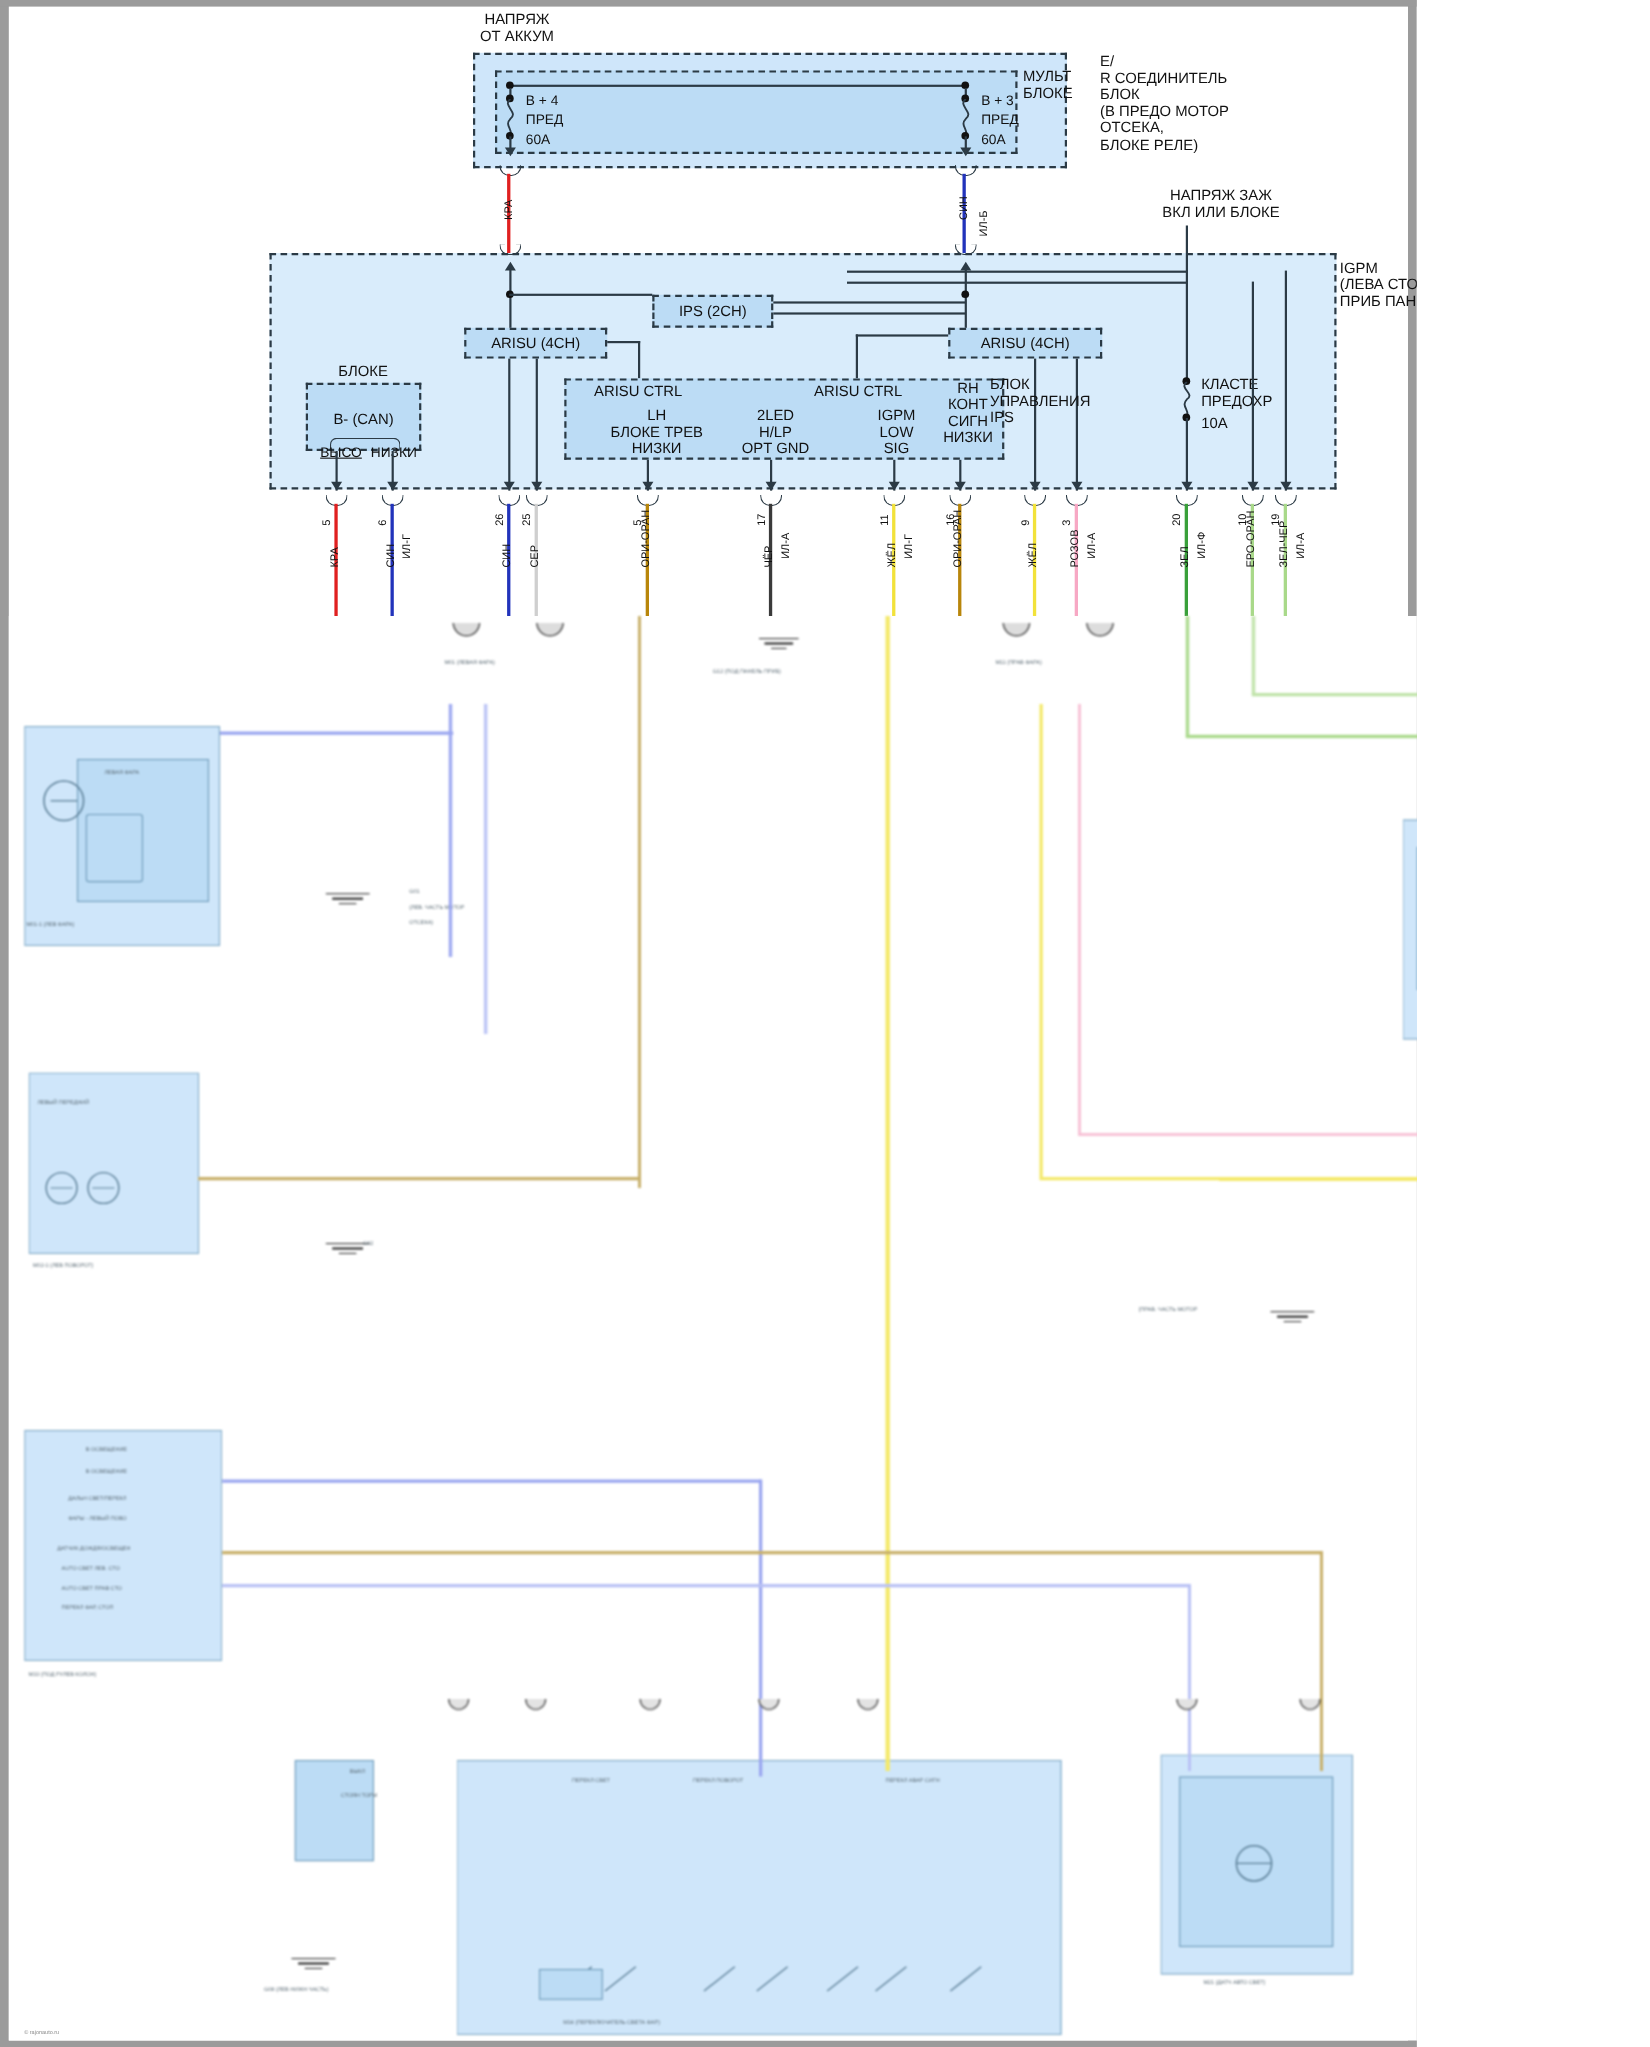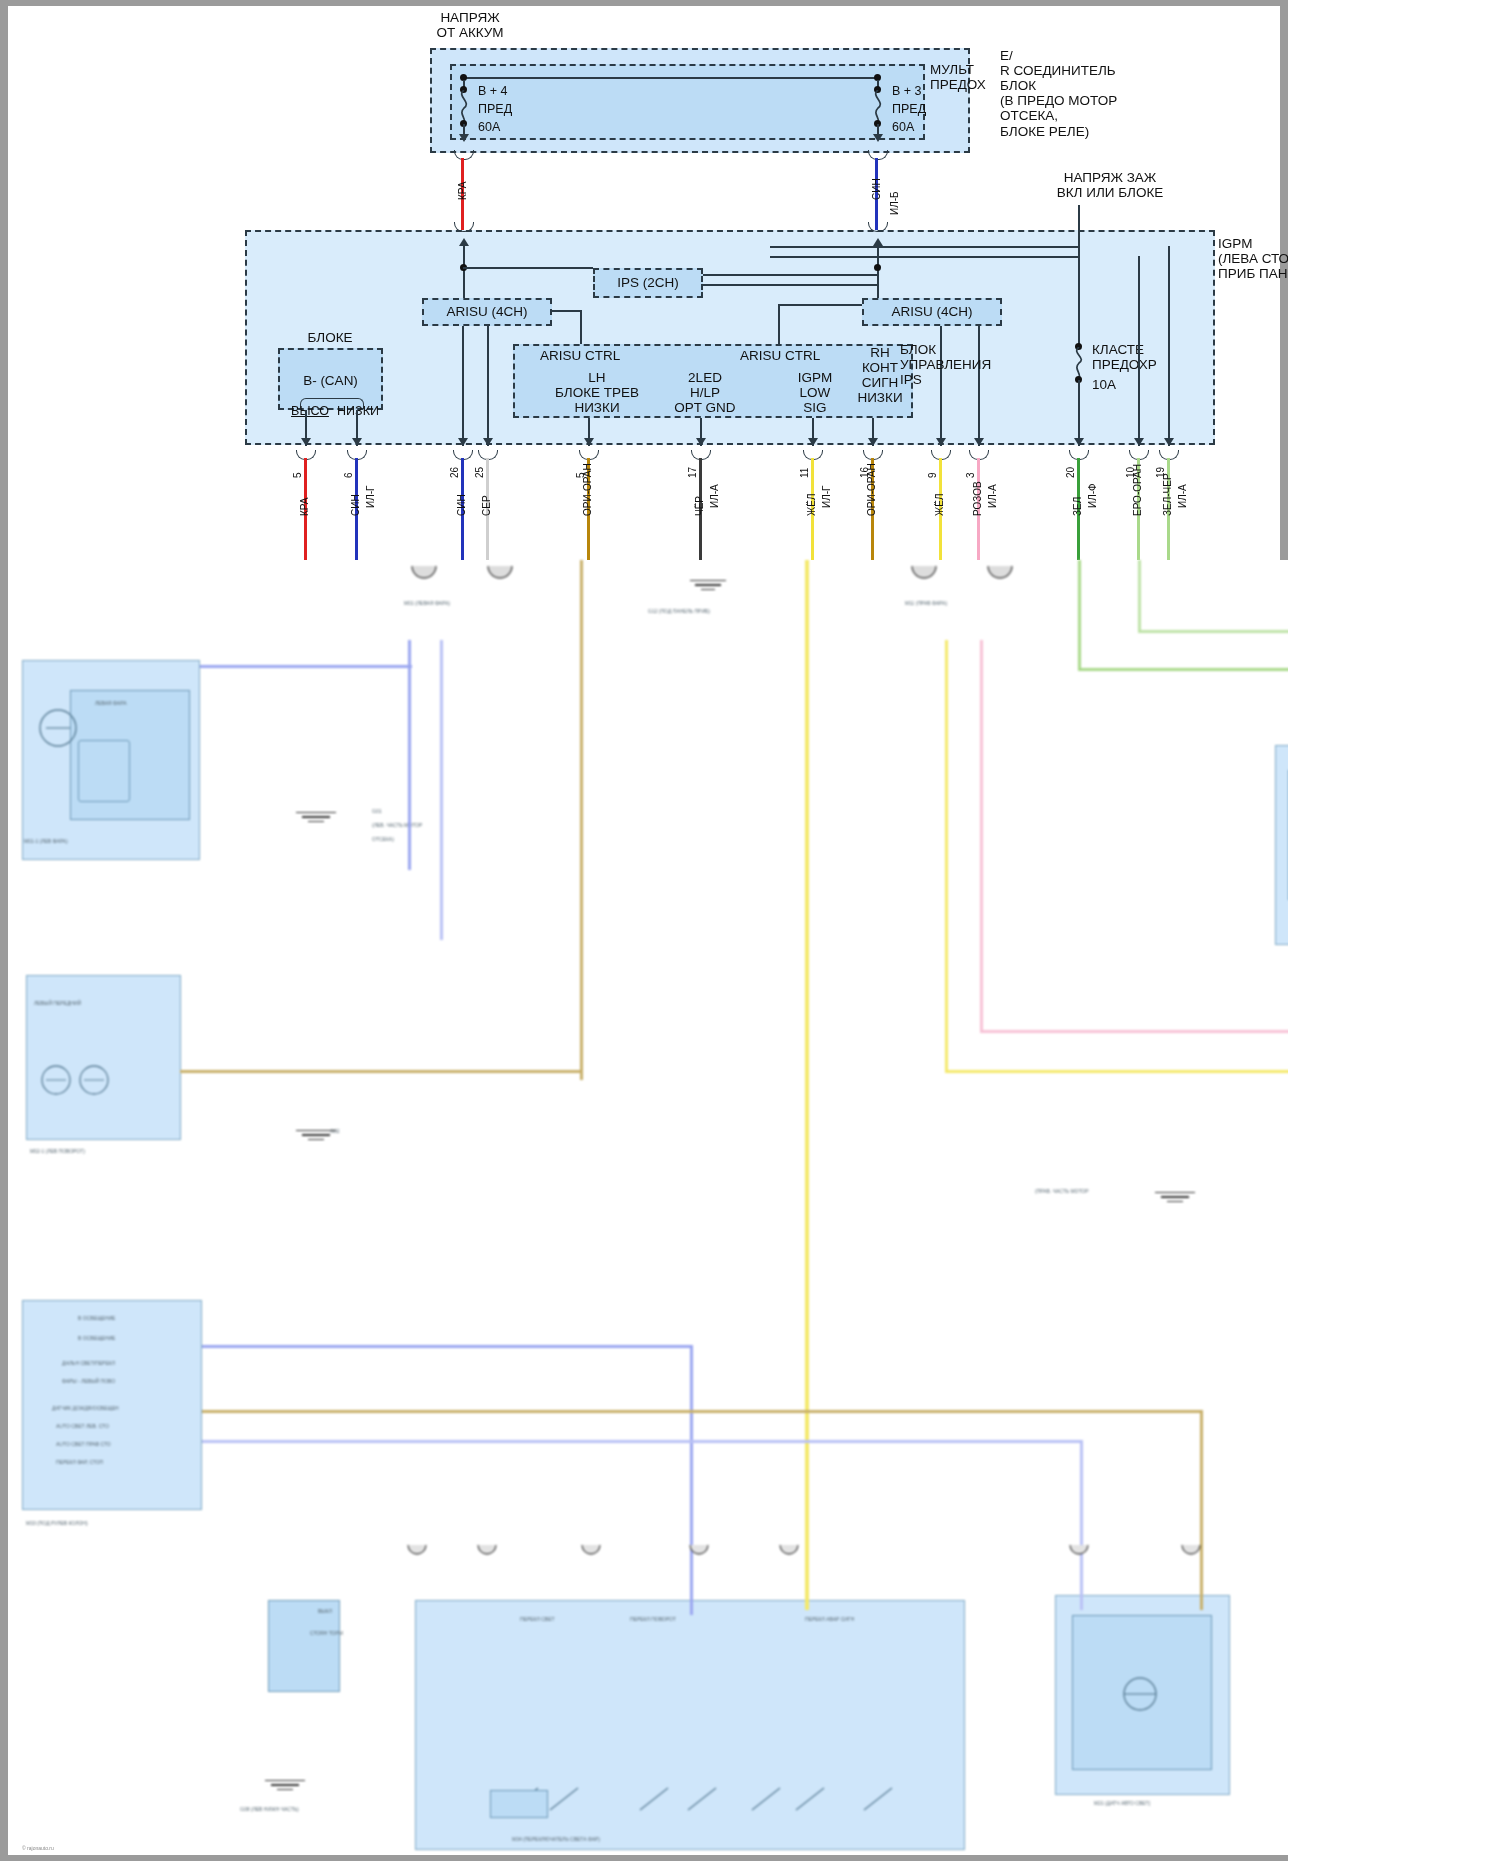--- a/index.html
+++ b/index.html
@@ -65,21 +65,21 @@
 
   <div class="lbl f13 c" style="left:400px;top:10px;width:140px;">НАПРЯЖ
 ОТ АККУМ</div>
   <div class="thin tv" style="left:463px;top:48px;height:30px;"></div>
 
   <div class="box dash fillD" style="left:430px;top:48px;width:540px;height:105px;"></div>
 
   <div class="box dash fillA" style="left:450px;top:64px;width:475px;height:76px;"></div>
 
   <div class="lbl f13 l" style="left:930px;top:62px;width:70px;">МУЛЬТ
-ПРЕДОХ</div>
+БЛОКЕ</div>
   <div class="lbl f13 l" style="left:1000px;top:48px;width:130px;">E/
 R СОЕДИНИТЕЛЬ
 БЛОК
 (В ПРЕДО МОТОР
 ОТСЕКА,
 БЛОКЕ РЕЛЕ)</div>
 
   <div class="thin th" style="left:463px;top:77px;width:414px;"></div>
   <div class="dot" style="left:460px;top:74px;"></div>
   <div class="dot" style="left:874px;top:74px;"></div>

